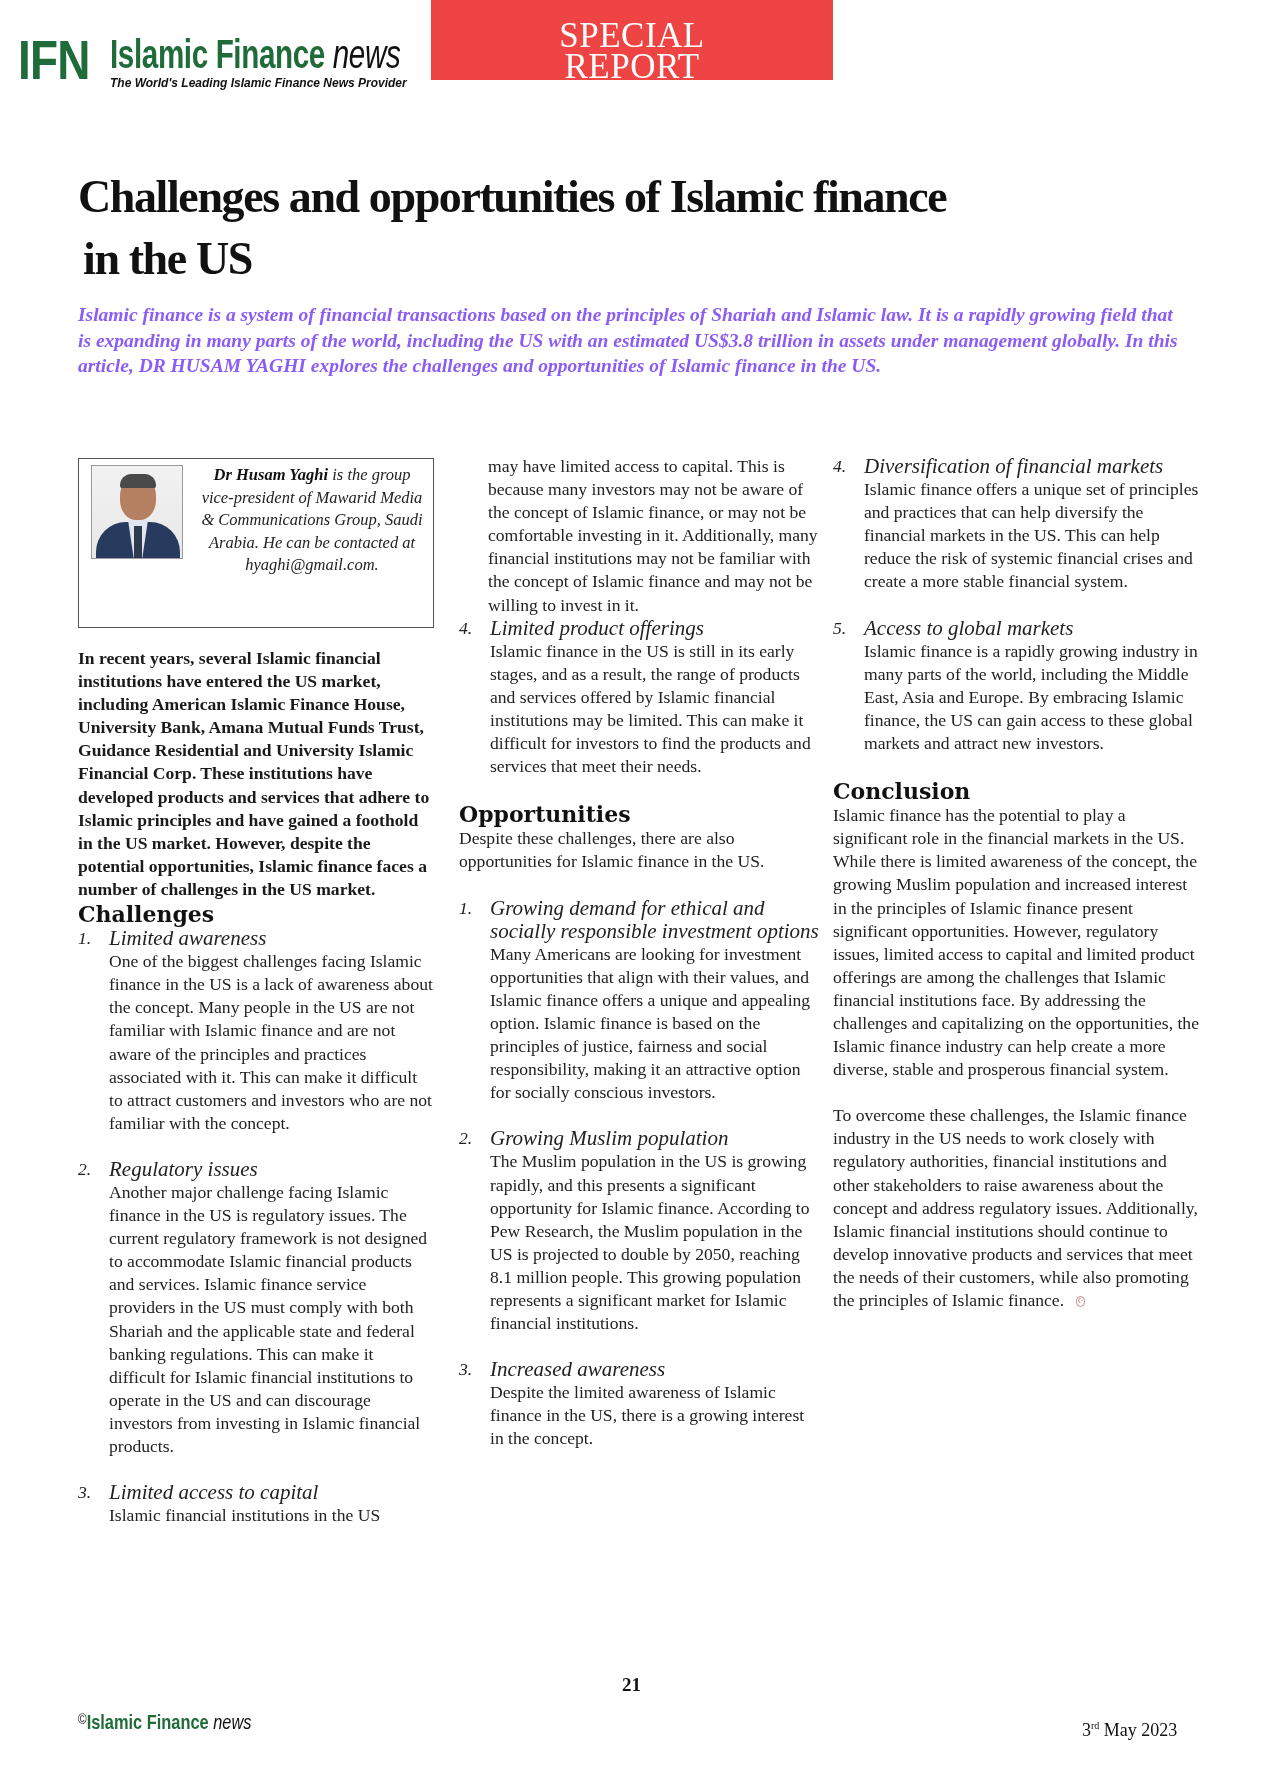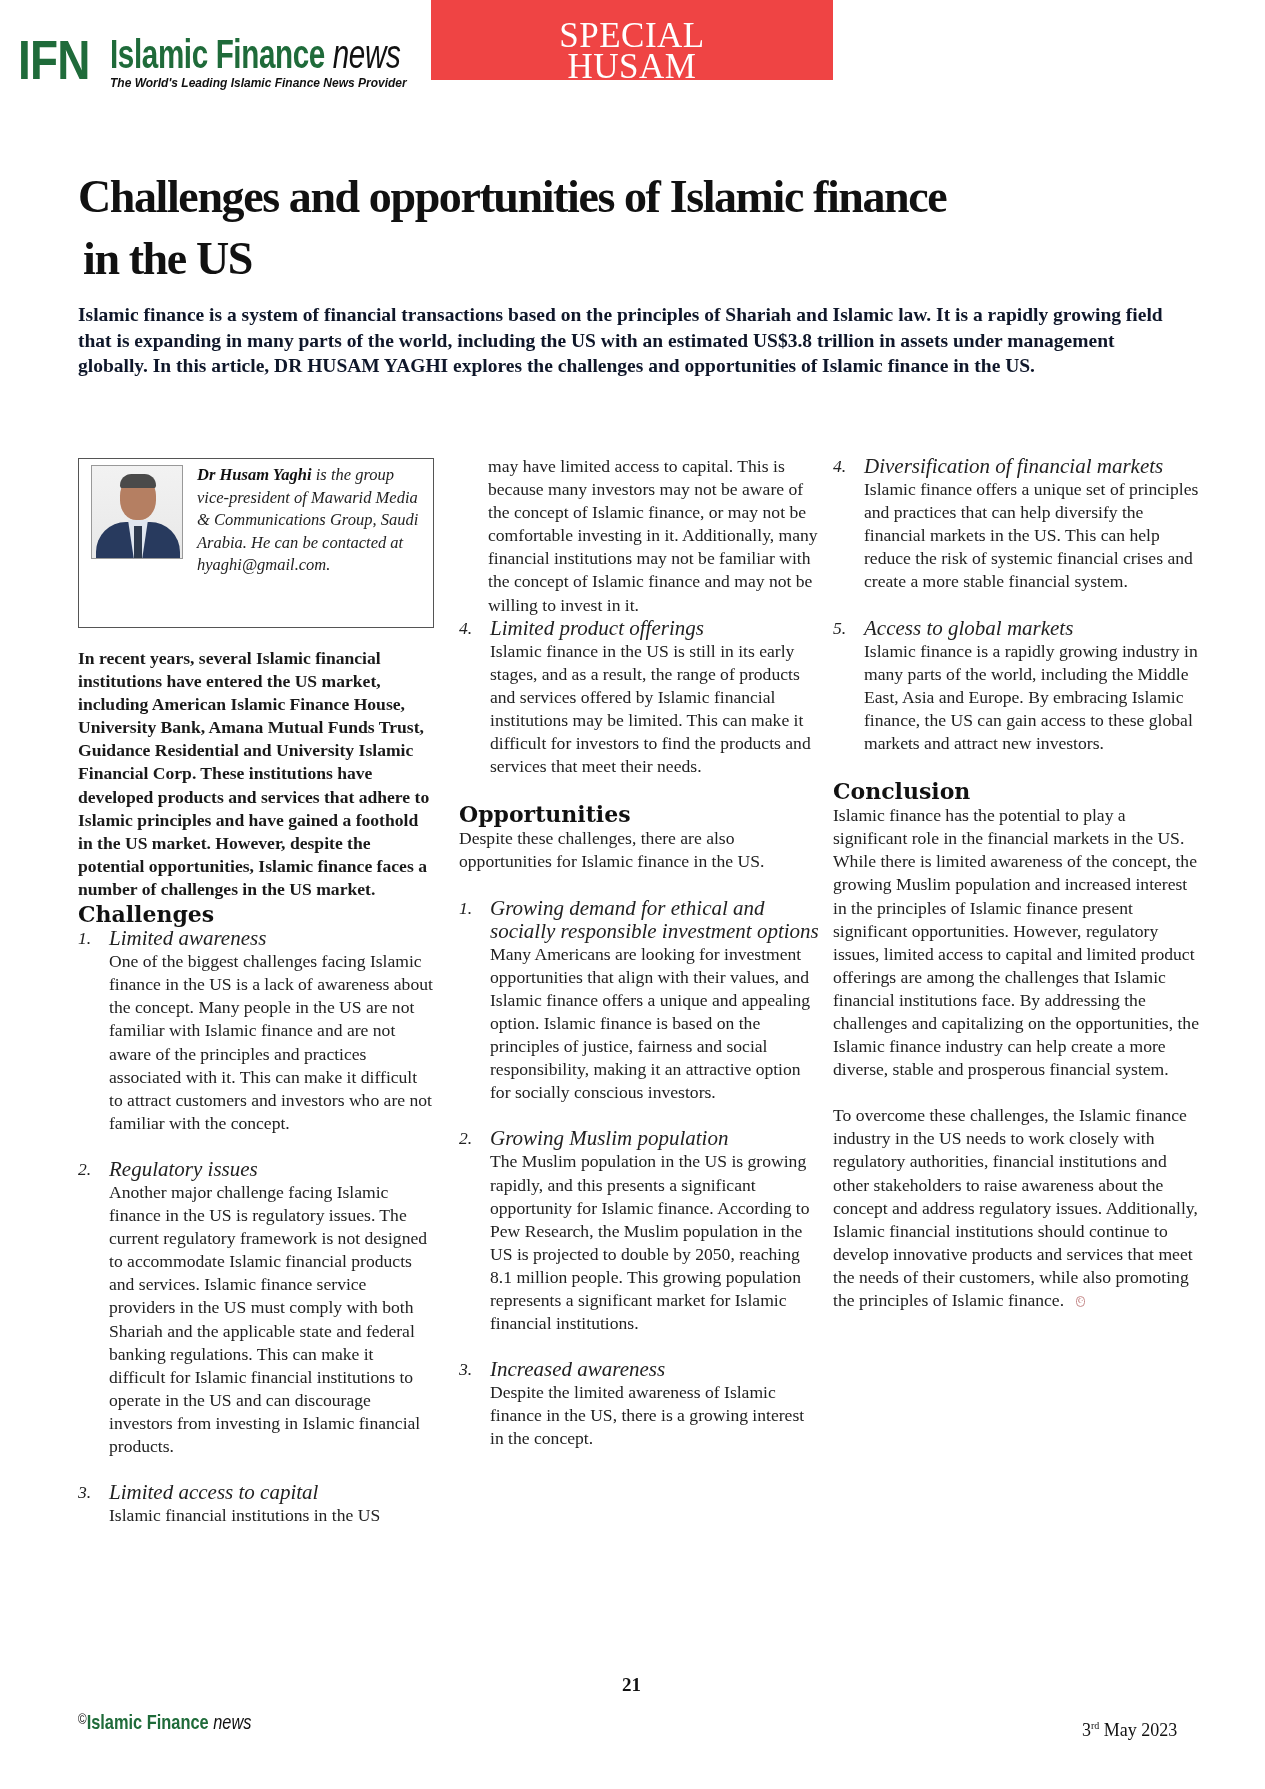--- a/index.html
+++ b/index.html
@@ -10,35 +10,35 @@
   .logo-ifn { position: absolute; left: 0; top: 2px; font-family: "Liberation Sans", sans-serif; font-weight: bold; font-size: 56px; color: #1f6b3a; letter-spacing: -1px; transform: scaleX(0.82); transform-origin: left top; line-height: 56px; }
   .logo-brand { position: absolute; left: 92px; top: 4px; font-family: "Liberation Sans", sans-serif; font-weight: bold; font-size: 40px; color: #1f6b3a; line-height: 40px; transform: scaleX(0.74); transform-origin: left top; white-space: nowrap; letter-spacing: -0.5px; }
   .logo-news { font-weight: normal; font-style: italic; color: #111; }
   .logo-tag { position: absolute; left: 92px; top: 46px; font-family: "Liberation Sans", sans-serif; font-weight: bold; font-style: italic; font-size: 12px; color: #111; white-space: nowrap; }
 
   .special-box { position: absolute; left: 431px; top: 0; width: 402px; height: 80px; background: #ef4444; color: #fff; text-align: center; font-family: "Liberation Serif", serif; font-size: 35px; line-height: 31px; padding-top: 20px; letter-spacing: 0.5px; }
 
   .title { position: absolute; left: 78px; top: 166px; width: 1100px; font-family: "Liberation Serif", serif; font-weight: bold; font-size: 46px; line-height: 62px; letter-spacing: -1.4px; color: #111; }
   .title .l2 { display: block; padding-left: 5px; }
 
-  .intro { position: absolute; left: 78px; top: 302px; width: 1110px; font-family: "Liberation Serif", serif; font-weight: bold; font-size: 19.5px; line-height: 25.5px; color: #0f172a; }
+  .intro { position: absolute; left: 78px; top: 302px; width: 1110px; font-family: "Liberation Serif", serif; font-weight: bold; font-size: 19.5px; line-height: 25.5px; color: #8b5cf6; font-style: italic; }
 
   .col { position: absolute; font-family: "Liberation Serif", serif; font-size: 17.6px; line-height: 23.1px; color: #222; }
   .col1 { left: 78px; top: 458px; width: 356px; }
   .col2 { left: 459px; top: 455px; width: 360px; }
   .col3 { left: 833px; top: 455px; width: 370px; }
 
   .bio { border: 1px solid #555; height: 170px; position: relative; margin-bottom: 19px; }
   .bio-photo { position: absolute; left: 12px; top: 6px; width: 92px; height: 94px; border: 1px solid #999; background: linear-gradient(#f2f2f2 0%, #e8e8e8 100%); overflow: hidden; }
   .bio-photo .head { position: absolute; left: 28px; top: 10px; width: 36px; height: 44px; border-radius: 45%; background: #b57f62; }
   .bio-photo .hair { position: absolute; left: 28px; top: 8px; width: 36px; height: 14px; border-radius: 18px 18px 4px 4px; background: #4a4a4a; }
   .bio-photo .suit { position: absolute; left: 4px; top: 56px; width: 84px; height: 40px; border-radius: 30px 30px 0 0; background: #283a5e; }
   .bio-photo .shirt { position: absolute; left: 36px; top: 54px; width: 20px; height: 40px; background: #dfe6ef; clip-path: polygon(0 0, 100% 0, 70% 100%, 30% 100%); }
   .bio-photo .tie { position: absolute; left: 42px; top: 60px; width: 8px; height: 36px; background: #2e3b4f; }
-  .bio-text { position: absolute; left: 118px; top: 5px; width: 230px; font-style: italic; font-size: 16.5px; line-height: 22.5px; color: #222; }
+  .bio-text { position: absolute; left: 118px; top: 5px; width: 230px; font-style: italic; font-size: 16.5px; line-height: 22.5px; color: #222; text-align: center; }
   .bio-text b { font-weight: bold; color: #111; }
 
   .lead { font-weight: bold; color: #1a1a1a; line-height: 23.1px; margin-bottom: 28px; }
   h2 { font-family: "DejaVu Serif", serif; font-weight: bold; font-size: 22px; line-height: 26px; color: #111; }
   .list-item { position: relative; padding-left: 31px; margin-bottom: 23px; }
   .list-item .num { position: absolute; left: 0; top: 0; font-style: italic; }
   .list-item .item-title { font-style: italic; display: block; font-size: 21px; }
   .col p { margin: 0; }
   .cont { padding-left: 29px; margin-bottom: 23px; }
 
@@ -54,21 +54,21 @@
 </head>
 <body>
 
 <div class="logo">
   <span class="logo-ifn">IFN</span>
   <span class="logo-brand"><span>Islamic Finance</span> <span class="logo-news">news</span></span>
   <span class="logo-tag">The World's Leading Islamic Finance  News Provider</span>
 </div>
 <div class="special-box">
   <div>SPECIAL</div>
-  <div>HUSAM</div>
+  <div>REPORT</div>
 </div>
 
 <h1 class="title">
   <span>Challenges and opportunities of Islamic finance</span>
   <span class="l2">in the US</span>
 </h1>
 <p class="intro">Islamic finance is a system of financial transactions based on the principles of Shariah and Islamic law. It is a rapidly growing field that is expanding in many parts of the world, including the US with an estimated US$3.8 trillion in assets under management globally. In this article, DR HUSAM YAGHI explores the challenges and opportunities of Islamic finance in the US.</p>
 
 <div class="col col1">
   <div class="bio">

